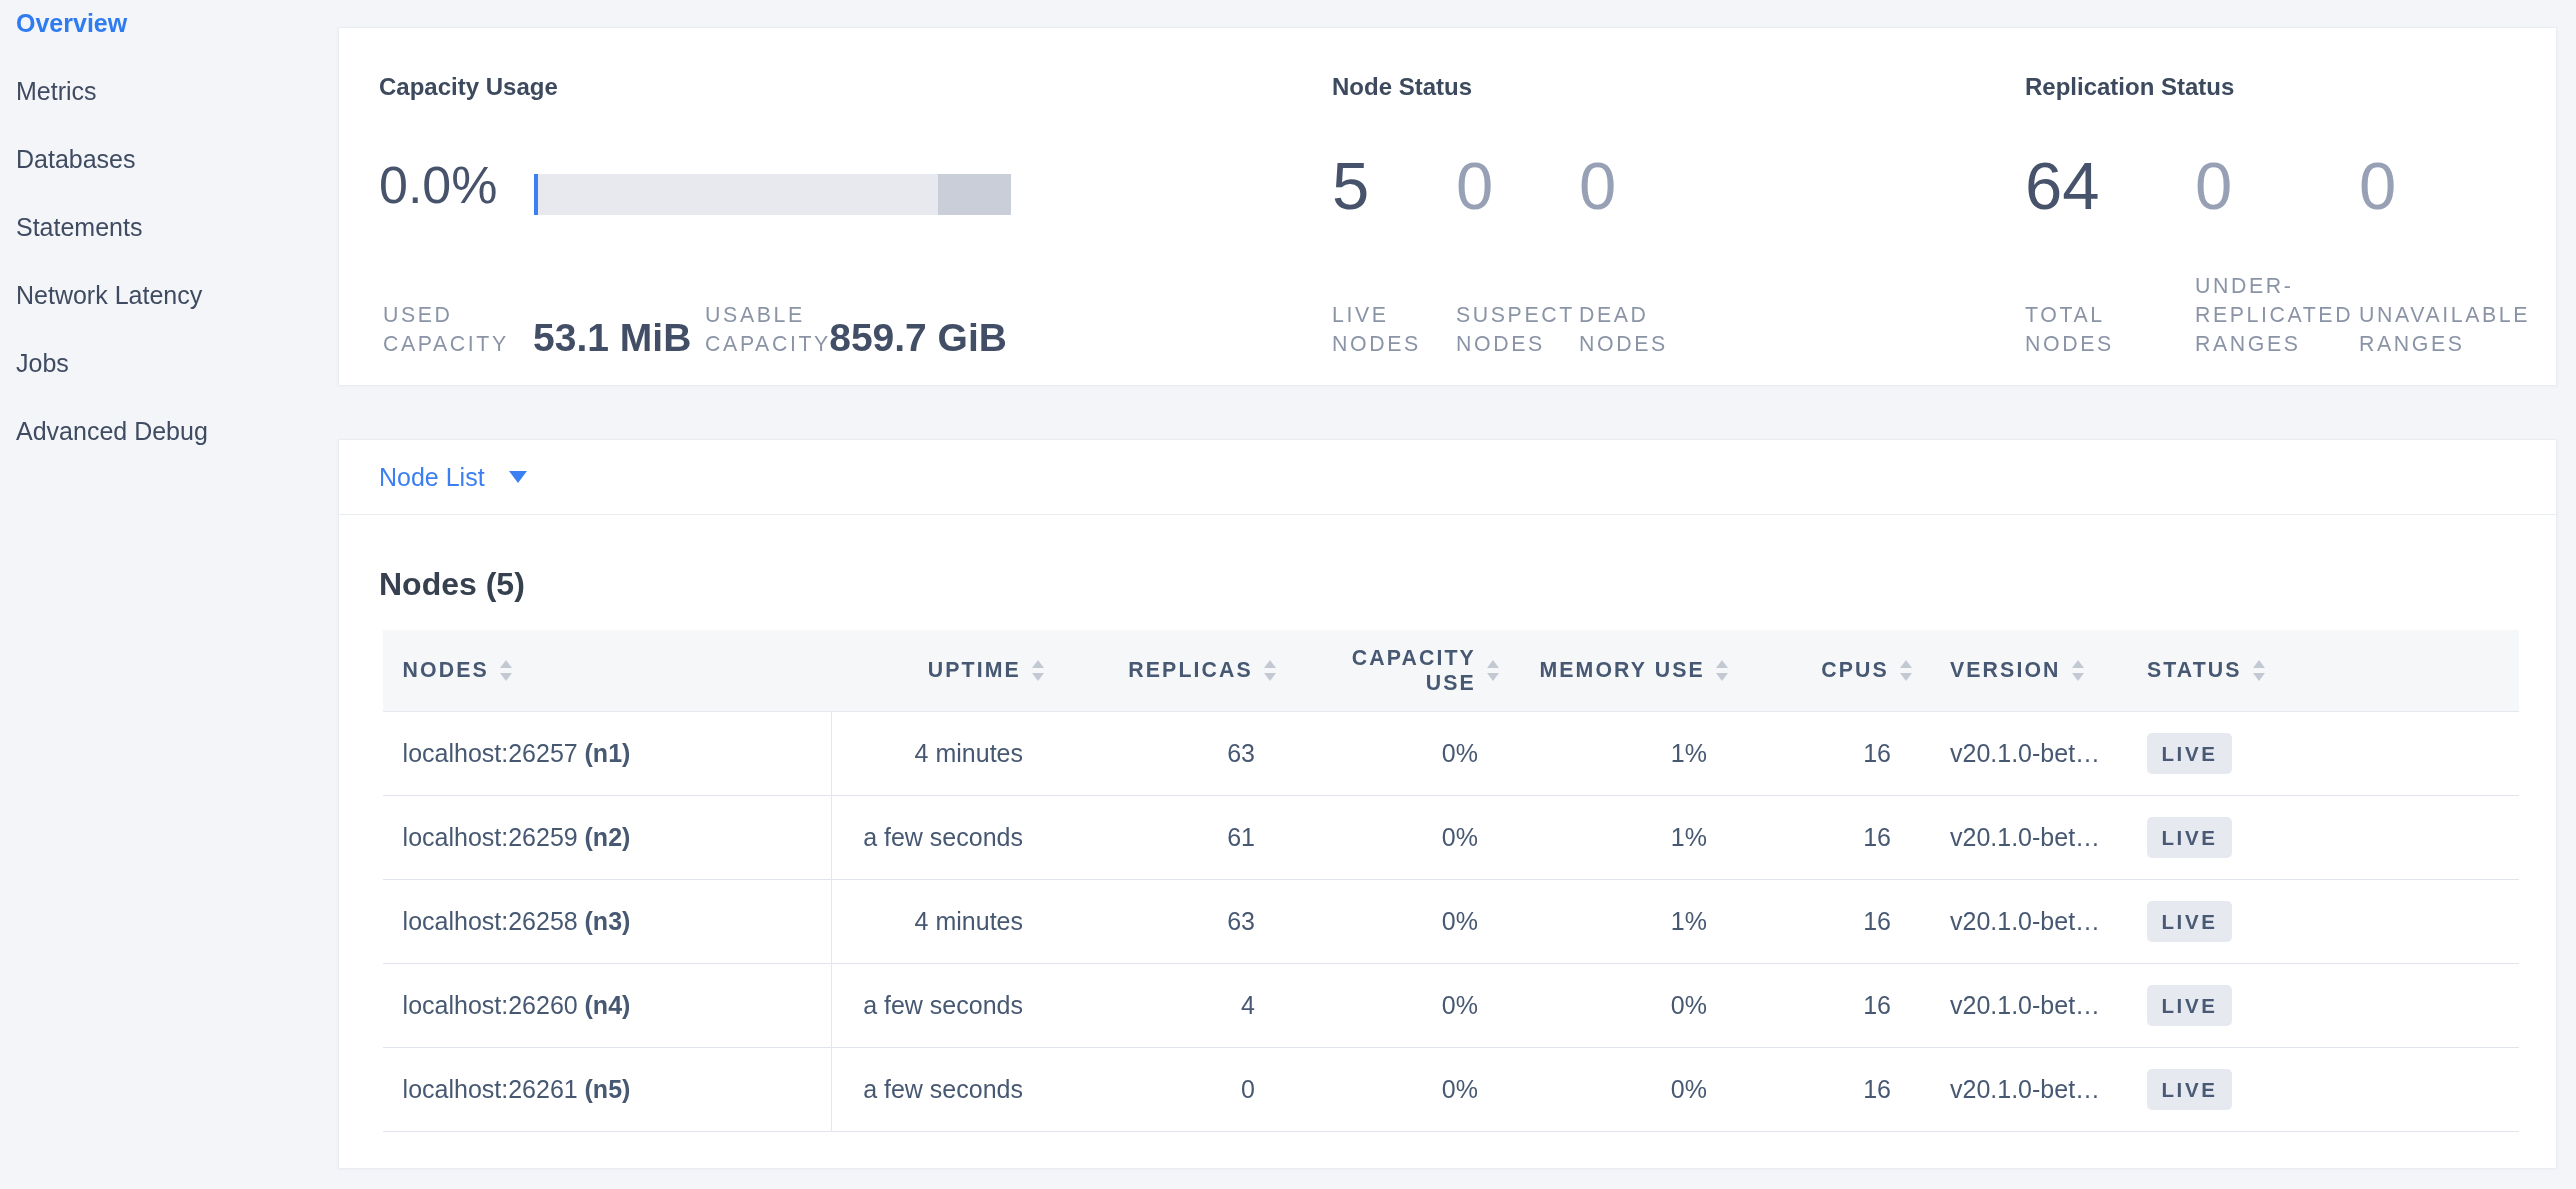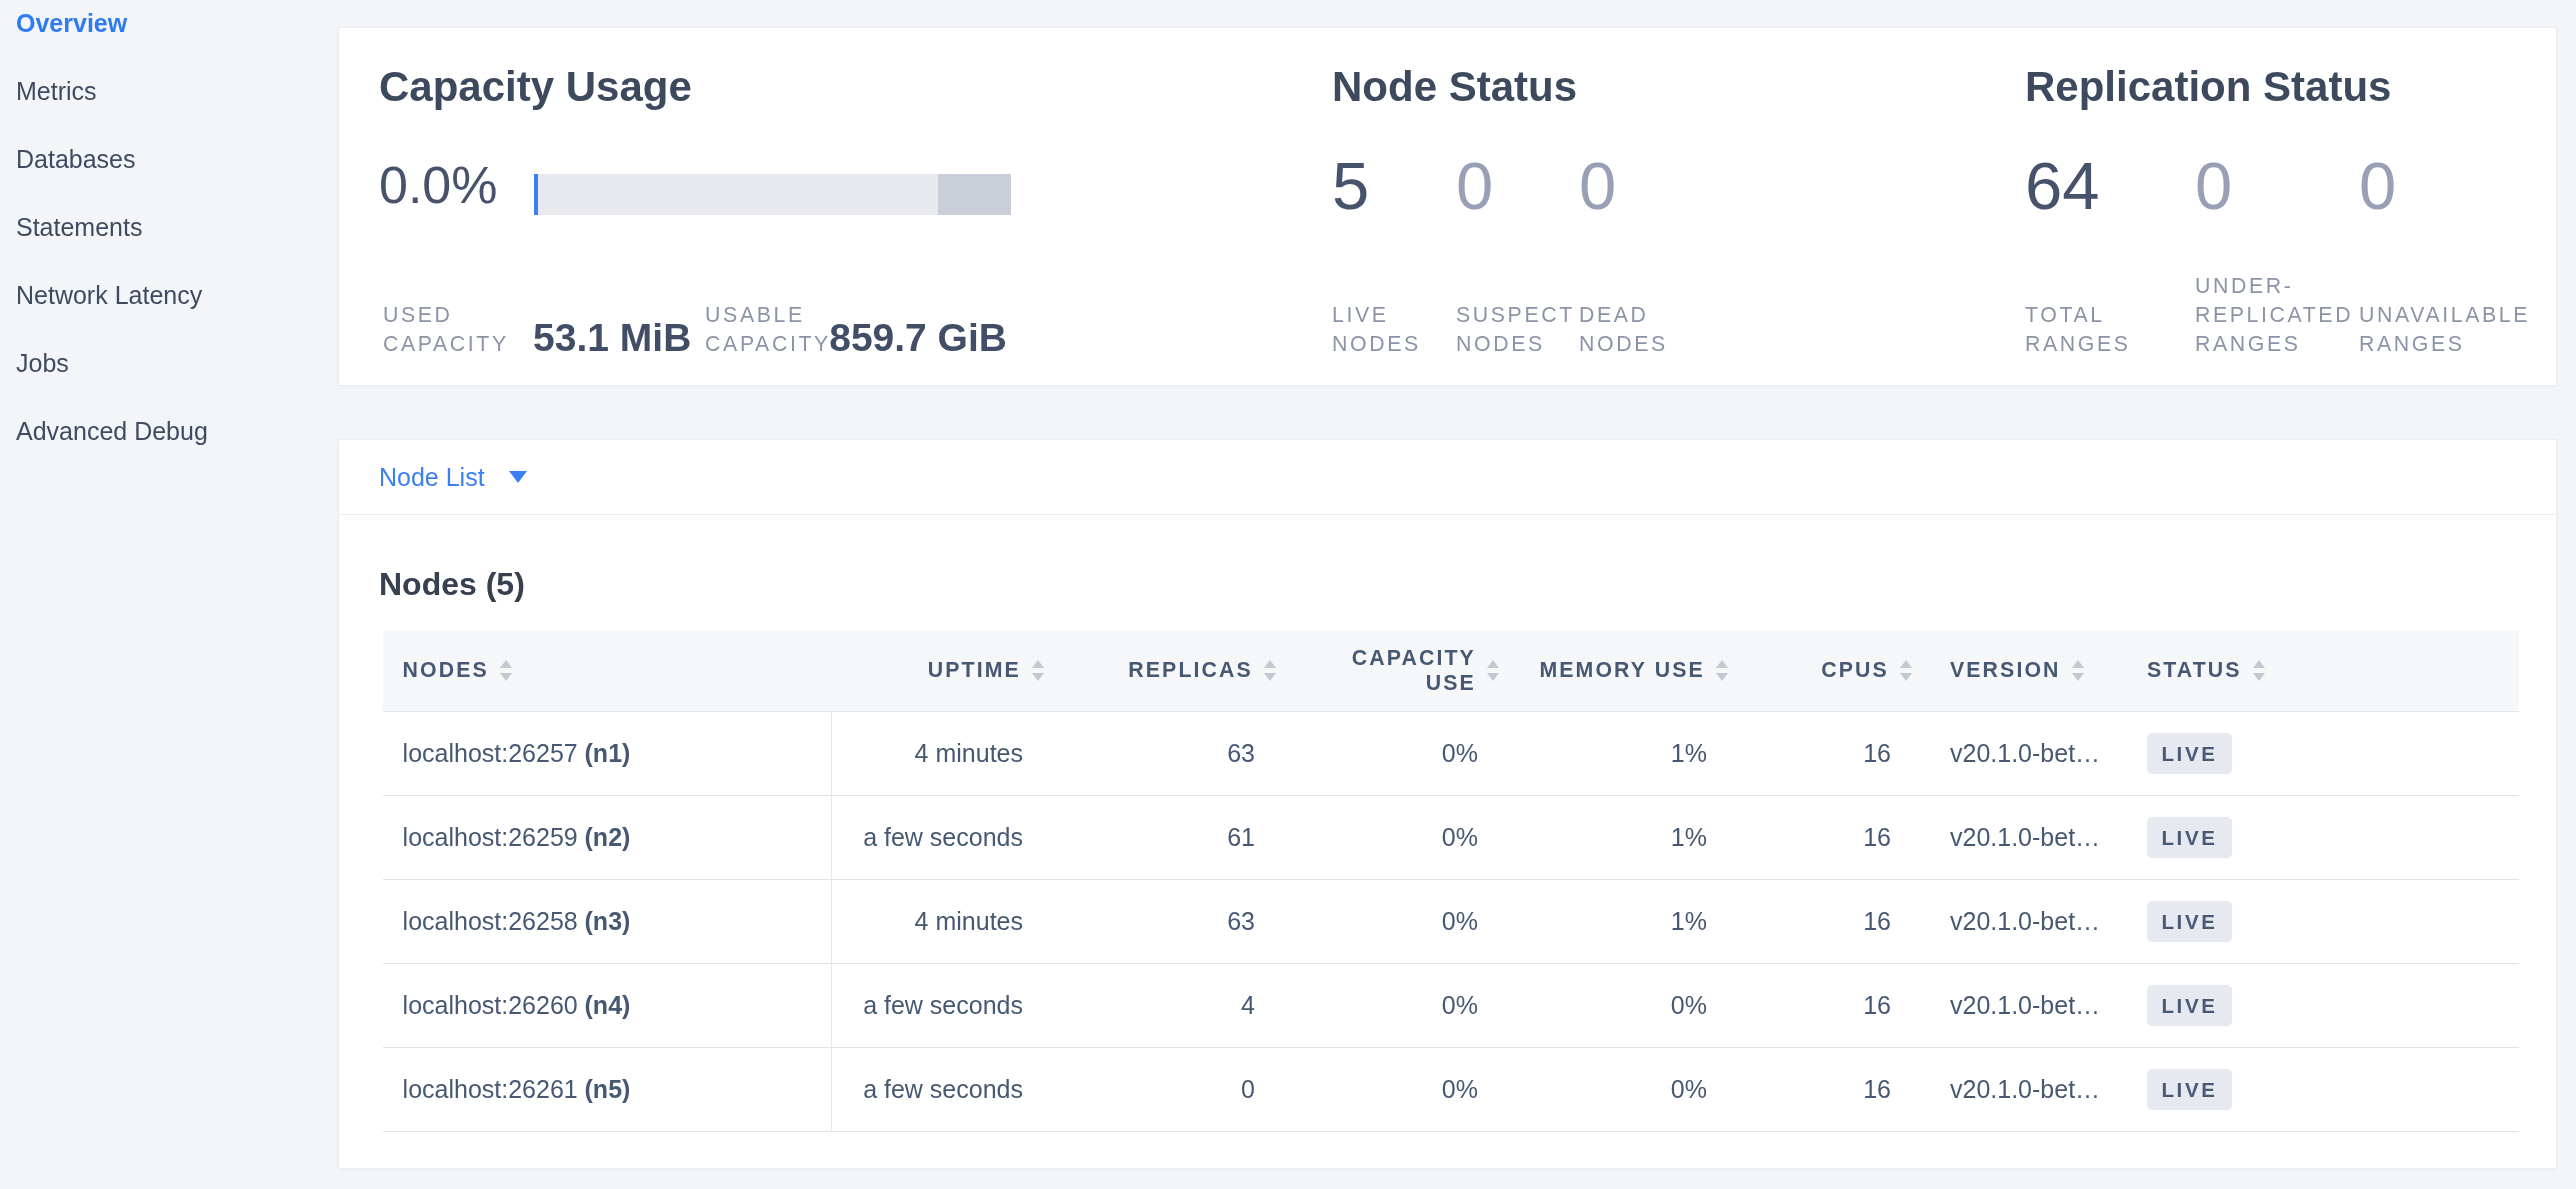--- a/index.html
+++ b/index.html
@@ -21,21 +21,21 @@
   .nav-item.active { color:#2f7cf0; font-weight:bold; }
 
   
   .card {
     position:absolute; left:338px; width:2219px; background:#ffffff;
     border:0.9px solid #e9ecf1; box-shadow:0 0.9px 3.4px rgba(60,70,90,0.05);
   }
   .summary-card { top:27px; height:359px; }
   .table-card  { top:439px; height:730px; }
 
-  .sec-title { position:absolute; top:42px; font-size:42px; line-height:34px; font-weight:bold; color:#3d4a5e; }
+  .sec-title { position:absolute; top:42px; font-size:24px; line-height:34px; font-weight:bold; color:#3d4a5e; }
   .t-capacity { left:40px; }
   .t-nodes    { left:993px; }
   .t-repl     { left:1686px; }
 
   
   .big-pct { position:absolute; left:40px; top:119px; font-size:52px; line-height:77px; font-weight:500; color:#46536b; }
   .cap-bar { position:absolute; left:195px; top:146px; width:477px; height:41px; background:#e7e9ee; }
   .cap-bar-dark { position:absolute; right:0; top:0; width:73px; height:41px; background:#c9ced8; }
   .cap-bar-used { position:absolute; left:0; top:0; width:4.3px; height:41px; background:#3b7ff2; }
   .cap-axis { position:absolute; left:195px; top:195px; width:477px; height:51px; }
@@ -139,21 +139,21 @@
       <div class="stat-col" style="width:145px">
         <div class="stat-num muted">0</div>
         <div class="stat-lab">DEAD NODES</div>
       </div>
     </div>
 
     <h2 class="sec-title t-repl">Replication Status</h2>
     <div class="stats-row row-repl">
       <div class="stat-col" style="width:170px">
         <div class="stat-num">64</div>
-        <div class="stat-lab">TOTAL RANGES</div>
+        <div class="stat-lab">TOTAL NODES</div>
       </div>
       <div class="stat-col" style="width:164px">
         <div class="stat-num muted">0</div>
         <div class="stat-lab">UNDER-REPLICATED RANGES</div>
       </div>
       <div class="stat-col" style="width:188px">
         <div class="stat-num muted">0</div>
         <div class="stat-lab">UNAVAILABLE RANGES</div>
       </div>
     </div>

